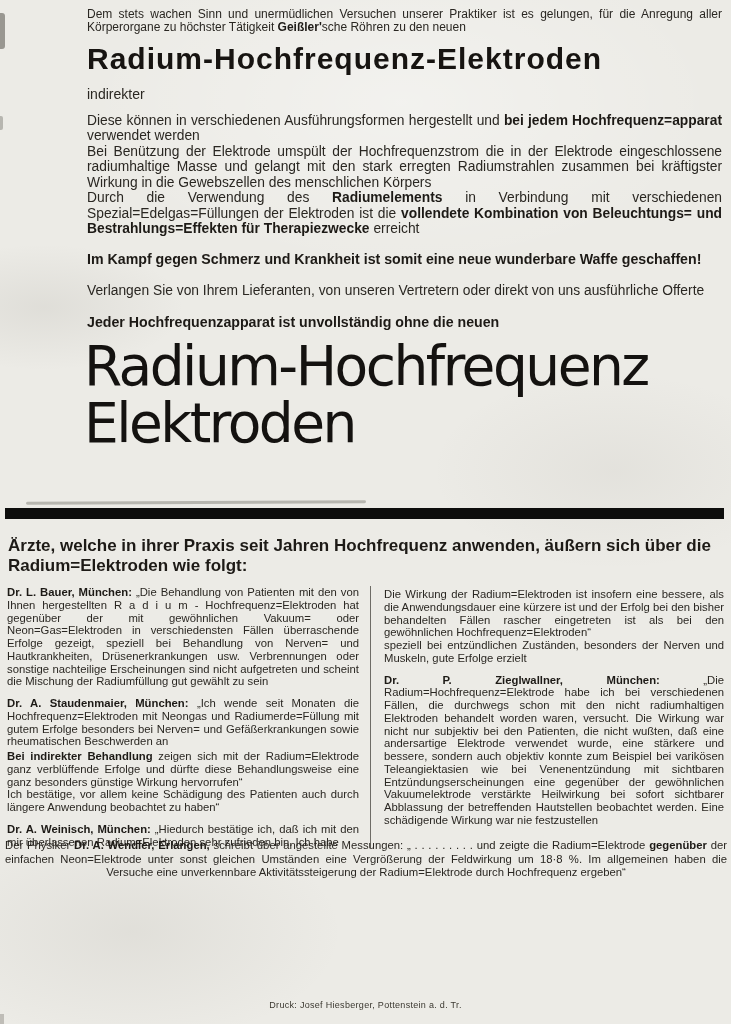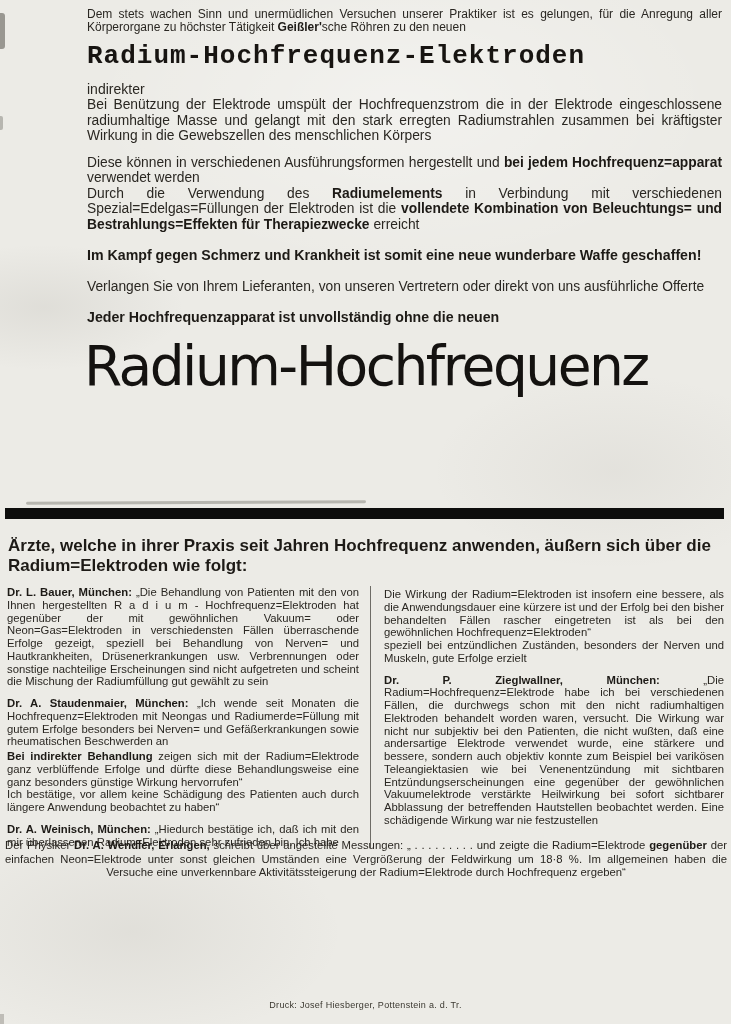--- a/index.html
+++ b/index.html
@@ -16,22 +16,22 @@
       radial-gradient(ellipse 200px 90px at 6% 30%, rgba(110,106,96,0.10), rgba(0,0,0,0) 70%),
       #ecebe6;
     font-family:"Liberation Sans", sans-serif;
     color:#2a2722;
   }
   
   .intro { position:absolute; left:87px; right:9px; top:8px; }
   .lead { font-size:12px; line-height:1.12; text-align:justify; margin:0; }
   .headline1 {
     margin:7px 0 0 0;
-    font-family:Liberation Mono, monospace;
-    font-size:26px; font-weight:bold; letter-spacing:1px;
+    font-family:Liberation Sans, sans-serif;
+    font-size:30px; font-weight:bold; letter-spacing:1px;
     color:#171411; line-height:1.1; white-space:nowrap;
   }
   .subline { margin:11px 0 0 0; font-size:14px; }
   .bodypara { font-size:13.8px; line-height:1.12; text-align:justify; margin:0; }
   .first-body { margin-top:11px; }
   .slogan { margin:15px 0 0 0; font-size:14.2px; font-weight:bold; color:#1d1a16; }
   .request { margin:16px 0 0 0; font-size:13.8px; line-height:1.12; text-align:justify; }
   .incomplete { margin:15px 0 0 0; font-size:14.2px; font-weight:bold; color:#1d1a16; }
   b { font-weight:bold; color:#1d1a16; }
   
@@ -76,30 +76,31 @@
 <div class="page">
 
   <span class="edge-smudge-1"></span>
   <span class="edge-smudge-2"></span>
   <span class="edge-smudge-3"></span>
 
   <div class="intro">
     <p class="lead"><span>Dem stets wachen Sinn und unermüdlichen Versuchen unserer Praktiker ist es gelungen, für die Anregung aller Körperorgane zu höchster Tätigkeit </span><b>Geißler'</b><span>sche Röhren zu den neuen</span></p>
     <h1 class="headline1">Radium-Hochfrequenz-Elektroden</h1>
     <p class="subline">indirekter</p>
+    <p class="bodypara first-body"><span>Diese können in verschiedenen Ausführungsformen hergestellt und </span><b>bei jedem Hochfrequenz=apparat</b><span> verwendet werden</span></p>
     <p class="bodypara"><span>Bei Benützung der Elektrode umspült der Hochfrequenzstrom die in der Elektrode eingeschlossene radiumhaltige Masse und gelangt mit den stark erregten Radiumstrahlen zusammen bei kräftigster Wirkung in die Gewebszellen des menschlichen Körpers</span></p>
-    <p class="bodypara first-body"><span>Diese können in verschiedenen Ausführungsformen hergestellt und </span><b>bei jedem Hochfrequenz=apparat</b><span> verwendet werden</span></p>
     <p class="bodypara"><span>Durch die Verwendung des </span><b>Radiumelements</b><span> in Verbindung mit verschiedenen Spezial=Edelgas=Füllungen der Elektroden ist die </span><b>vollendete Kombination von Beleuchtungs= und Bestrahlungs=Effekten für Therapiezwecke</b><span> erreicht</span></p>
     <p class="slogan">Im Kampf gegen Schmerz und Krankheit ist somit eine neue wunderbare Waffe geschaffen!</p>
     <p class="request">Verlangen Sie von Ihrem Lieferanten, von unseren Vertretern oder direkt von uns ausführliche Offerte</p>
     <p class="incomplete">Jeder Hochfrequenzapparat ist unvollständig ohne die neuen</p>
   </div>
 
   <div class="display-title">
     <div>Radium-Hochfrequenz</div>
+    <div>Elektroden</div>
   </div>
 
   <span class="bar-smudge"></span>
   <div class="bar"></div>
 
   <div class="section-heading">Ärzte, welche in ihrer Praxis seit Jahren Hochfrequenz anwenden, äußern sich über die Radium=Elektroden wie folgt:</div>
 
   <div class="columns">
     <div class="col-left">
       <p class="col-para"><b>Dr. L. Bauer, München: </b><span>„Die Behandlung von Patienten mit den von Ihnen hergestellten R a d i u m - Hochfrequenz=Elektroden hat gegenüber der mit gewöhnlichen Vakuum= oder Neon=Gas=Elektroden in verschiedensten Fällen überraschende Erfolge gezeigt, speziell bei Behandlung von Nerven= und Hautkrankheiten, Drüsenerkrankungen usw. Verbrennungen oder sonstige nachteilige Erscheinungen sind nicht aufgetreten und scheint die Mischung der Radiumfüllung gut gewählt zu sein</span></p>

